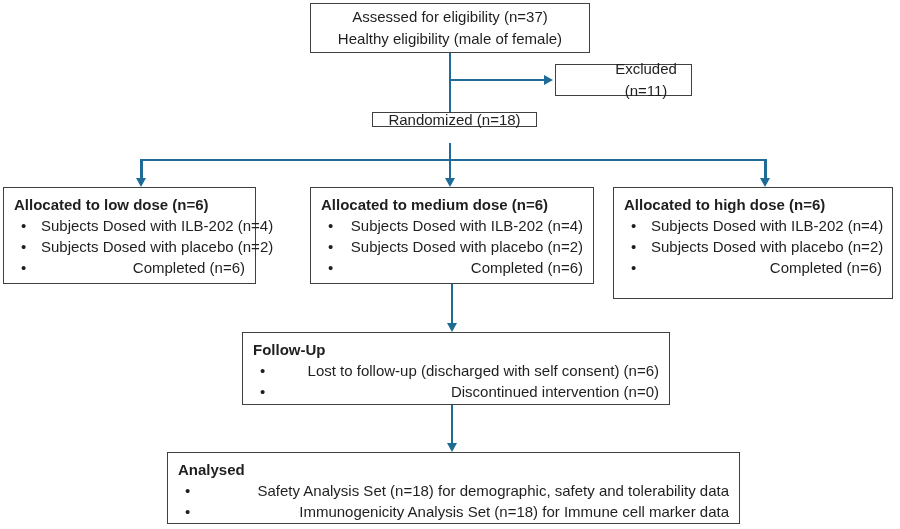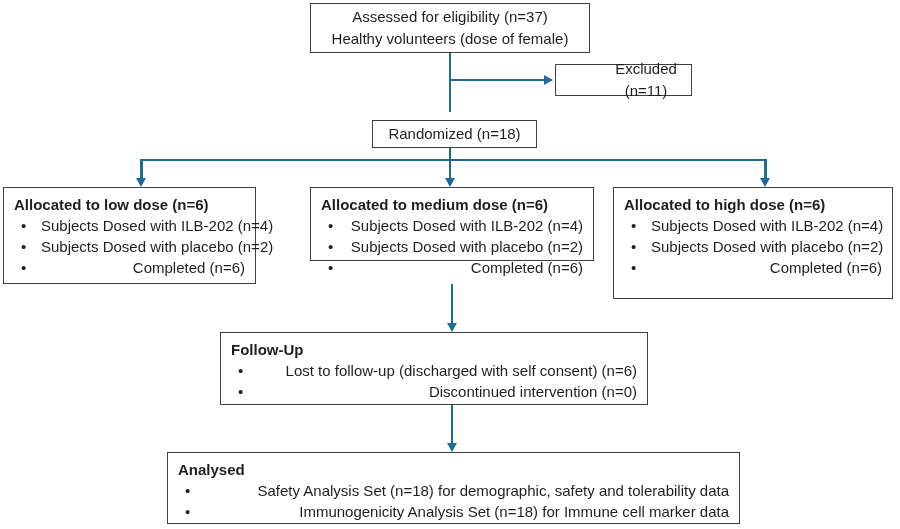--- a/index.html
+++ b/index.html
@@ -96,53 +96,53 @@
   <div class="ah-down" style="left:759.7px; top:178px;"></div>
 
   <div class="cline" style="left:450.7px; top:284px; width:2.5px; height:40px;"></div>
   <div class="ah-down" style="left:446.5px; top:323px;"></div>
 
   <div class="cline" style="left:450.7px; top:405px; width:2.5px; height:39px;"></div>
   <div class="ah-down" style="left:446.5px; top:443px;"></div>
 
   <div class="box center" style="left:310px; top:3px; width:280px; height:50px;">
     <div>Assessed for eligibility (n=37)</div>
-    <div>Healthy volunteers (dose of female)</div>
+    <div>Healthy eligibility (male of female)</div>
   </div>
 
   <div class="box center" style="left:555px; top:64px; width:137px; height:32px;padding-left:45px;">
     <div>Excluded (n=11)</div>
   </div>
 
-  <div class="box center" style="left:372px; top:112px; width:165px; height:28px;margin-top:8px;">
+  <div class="box center" style="left:372px; top:112px; width:165px; height:15px;">
     <div>Randomized (n=18)</div>
   </div>
 
   <div class="box listbox" style="left:3px; top:187px; width:253px; height:97px;">
     <div class="bt">Allocated to low dose (n=6)</div>
     <div class="li">Subjects Dosed with ILB-202 (n=4)</div>
     <div class="li">Subjects Dosed with placebo (n=2)</div>
     <div class="li">Completed (n=6)</div>
   </div>
 
-  <div class="box listbox" style="left:310px; top:187px; width:284px; height:74px;">
+  <div class="box listbox" style="left:310px; top:187px; width:284px; height:97px;">
     <div class="bt">Allocated to medium dose (n=6)</div>
     <div class="li">Subjects Dosed with ILB-202 (n=4)</div>
     <div class="li">Subjects Dosed with placebo (n=2)</div>
     <div class="li">Completed (n=6)</div>
   </div>
 
   <div class="box listbox" style="left:613px; top:187px; width:280px; height:112px;">
     <div class="bt">Allocated to high dose (n=6)</div>
     <div class="li">Subjects Dosed with ILB-202 (n=4)</div>
     <div class="li">Subjects Dosed with placebo (n=2)</div>
     <div class="li">Completed (n=6)</div>
   </div>
 
-  <div class="box listbox" style="left:220px; top:332px; width:428px; height:73px;">
+  <div class="box listbox" style="left:242px; top:332px; width:428px; height:73px;">
     <div class="bt">Follow-Up</div>
     <div class="li">Lost to follow-up (discharged with self consent) (n=6)</div>
     <div class="li">Discontinued intervention (n=0)</div>
   </div>
 
   <div class="box listbox" style="left:167px; top:452px; width:573px; height:72px;">
     <div class="bt">Analysed</div>
     <div class="li">Safety Analysis Set (n=18) for demographic, safety and tolerability data</div>
     <div class="li">Immunogenicity Analysis Set (n=18) for Immune cell marker data</div>
   </div>

